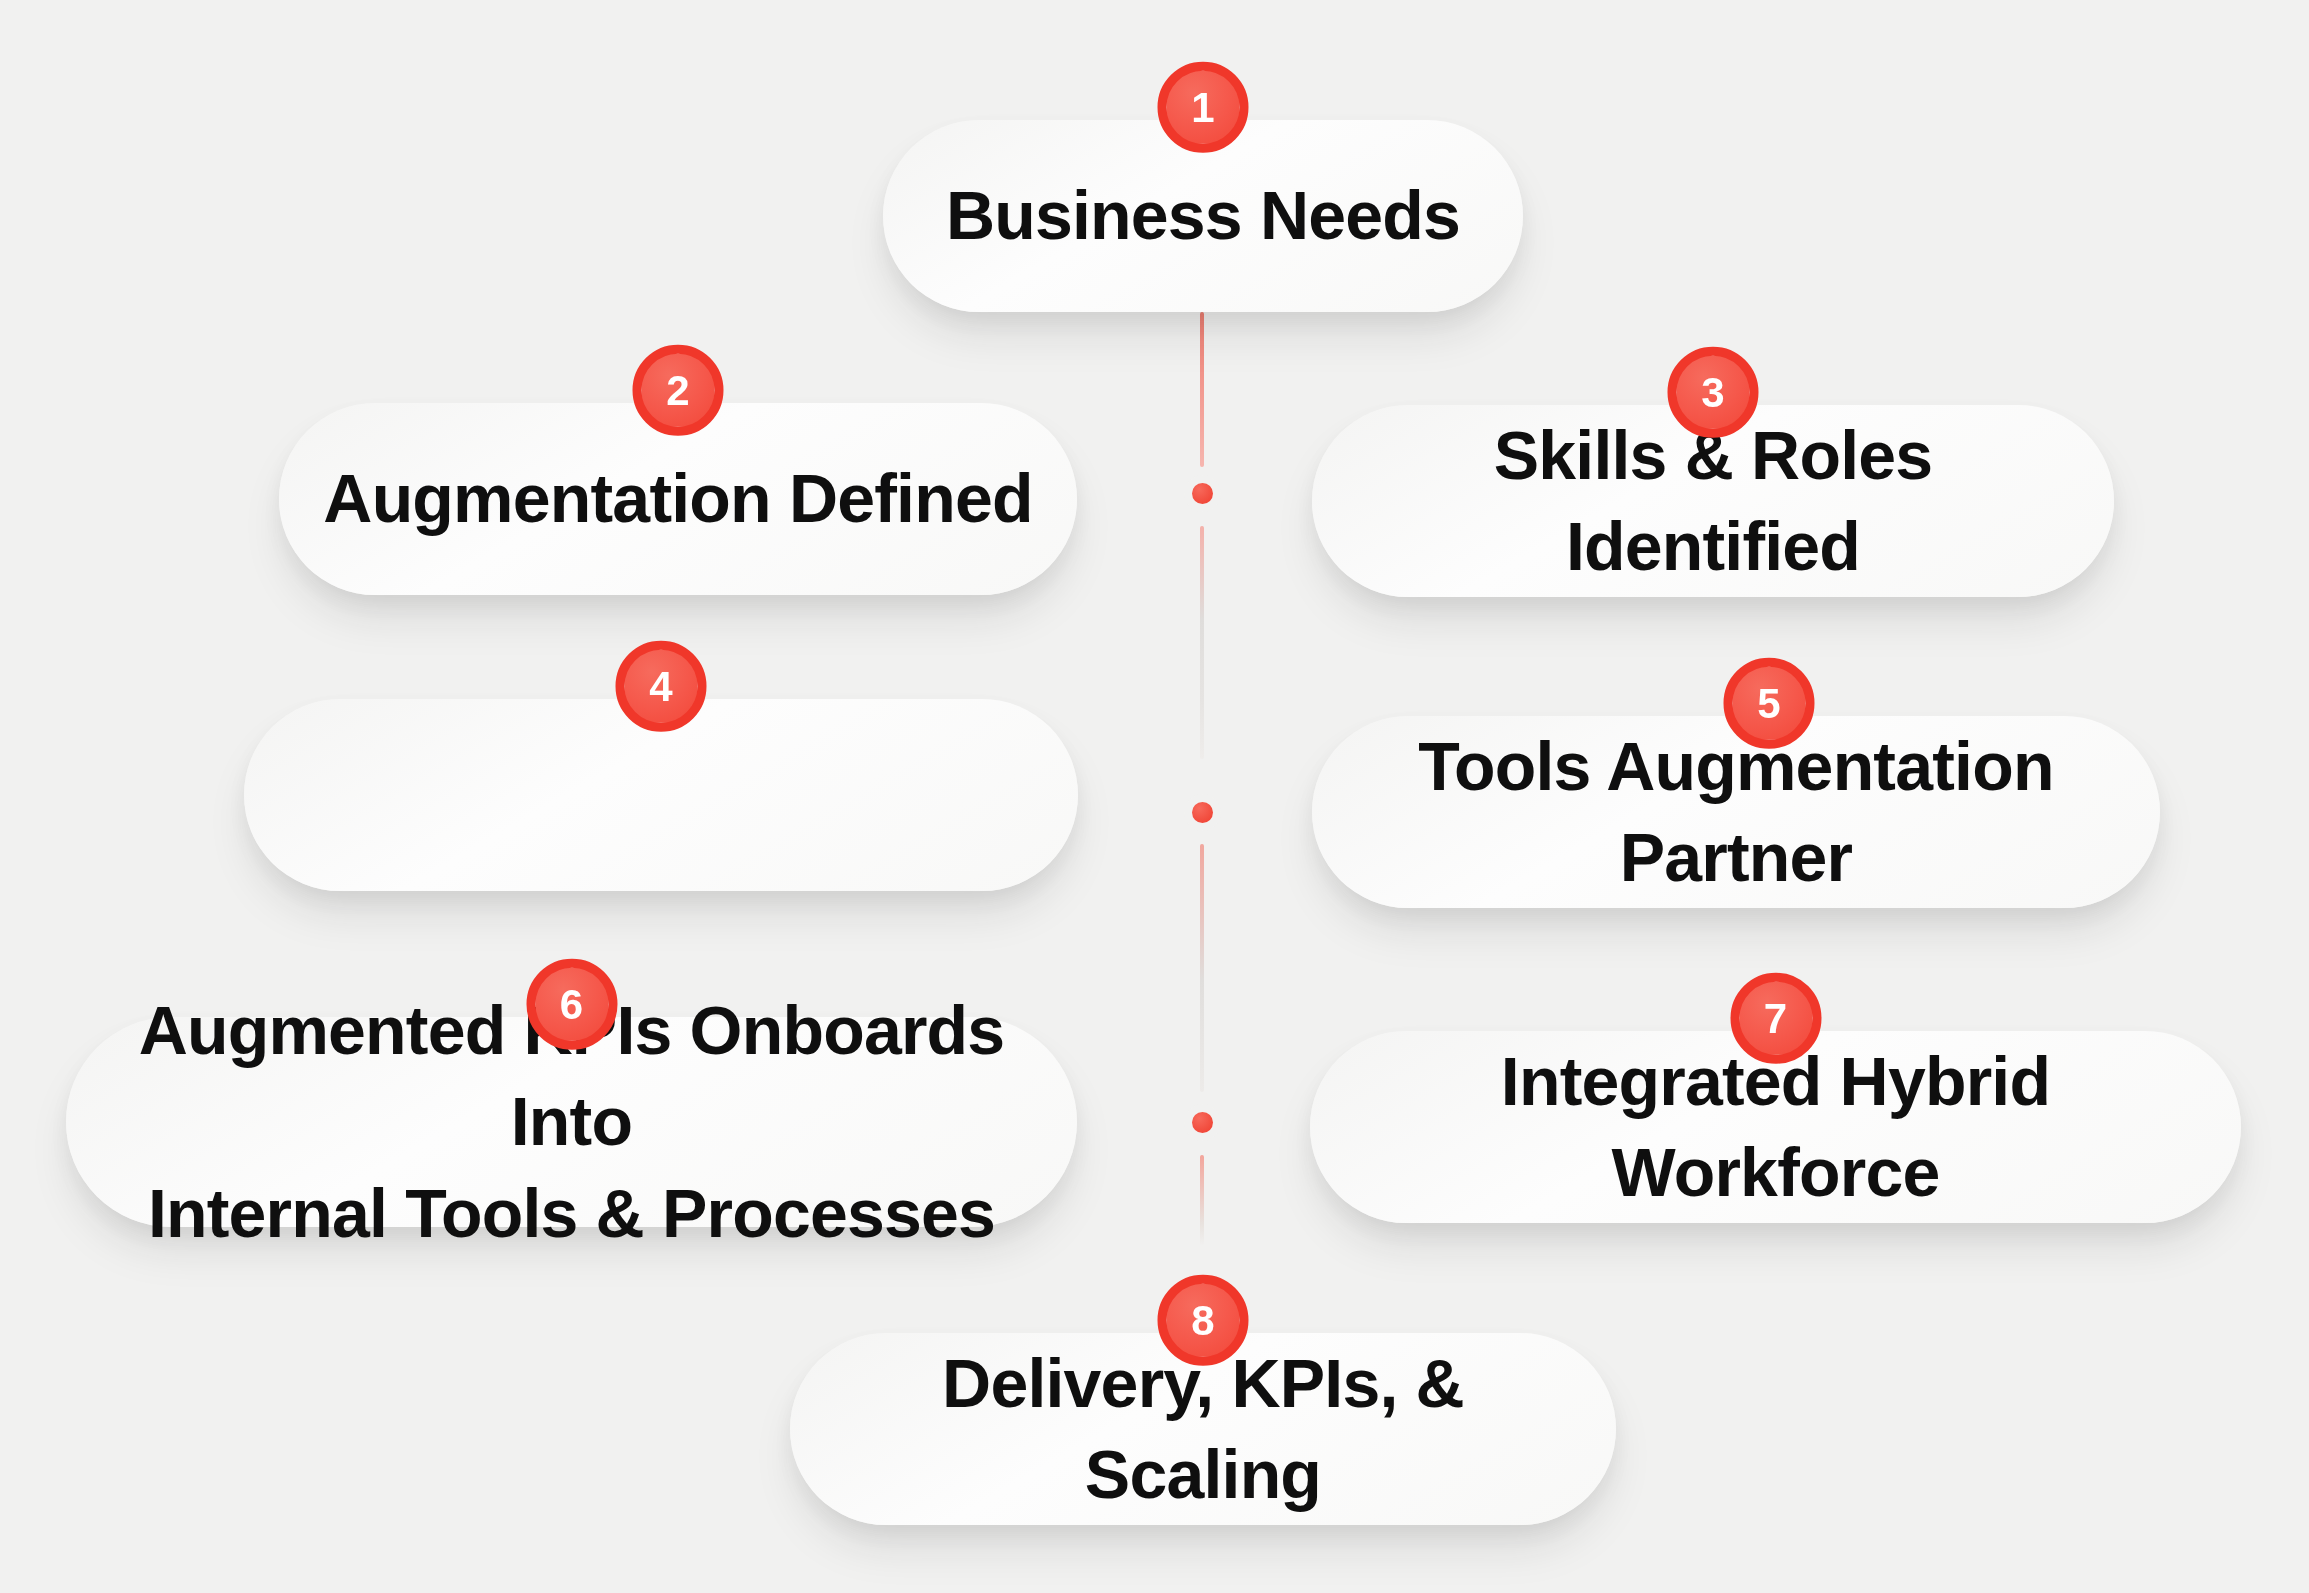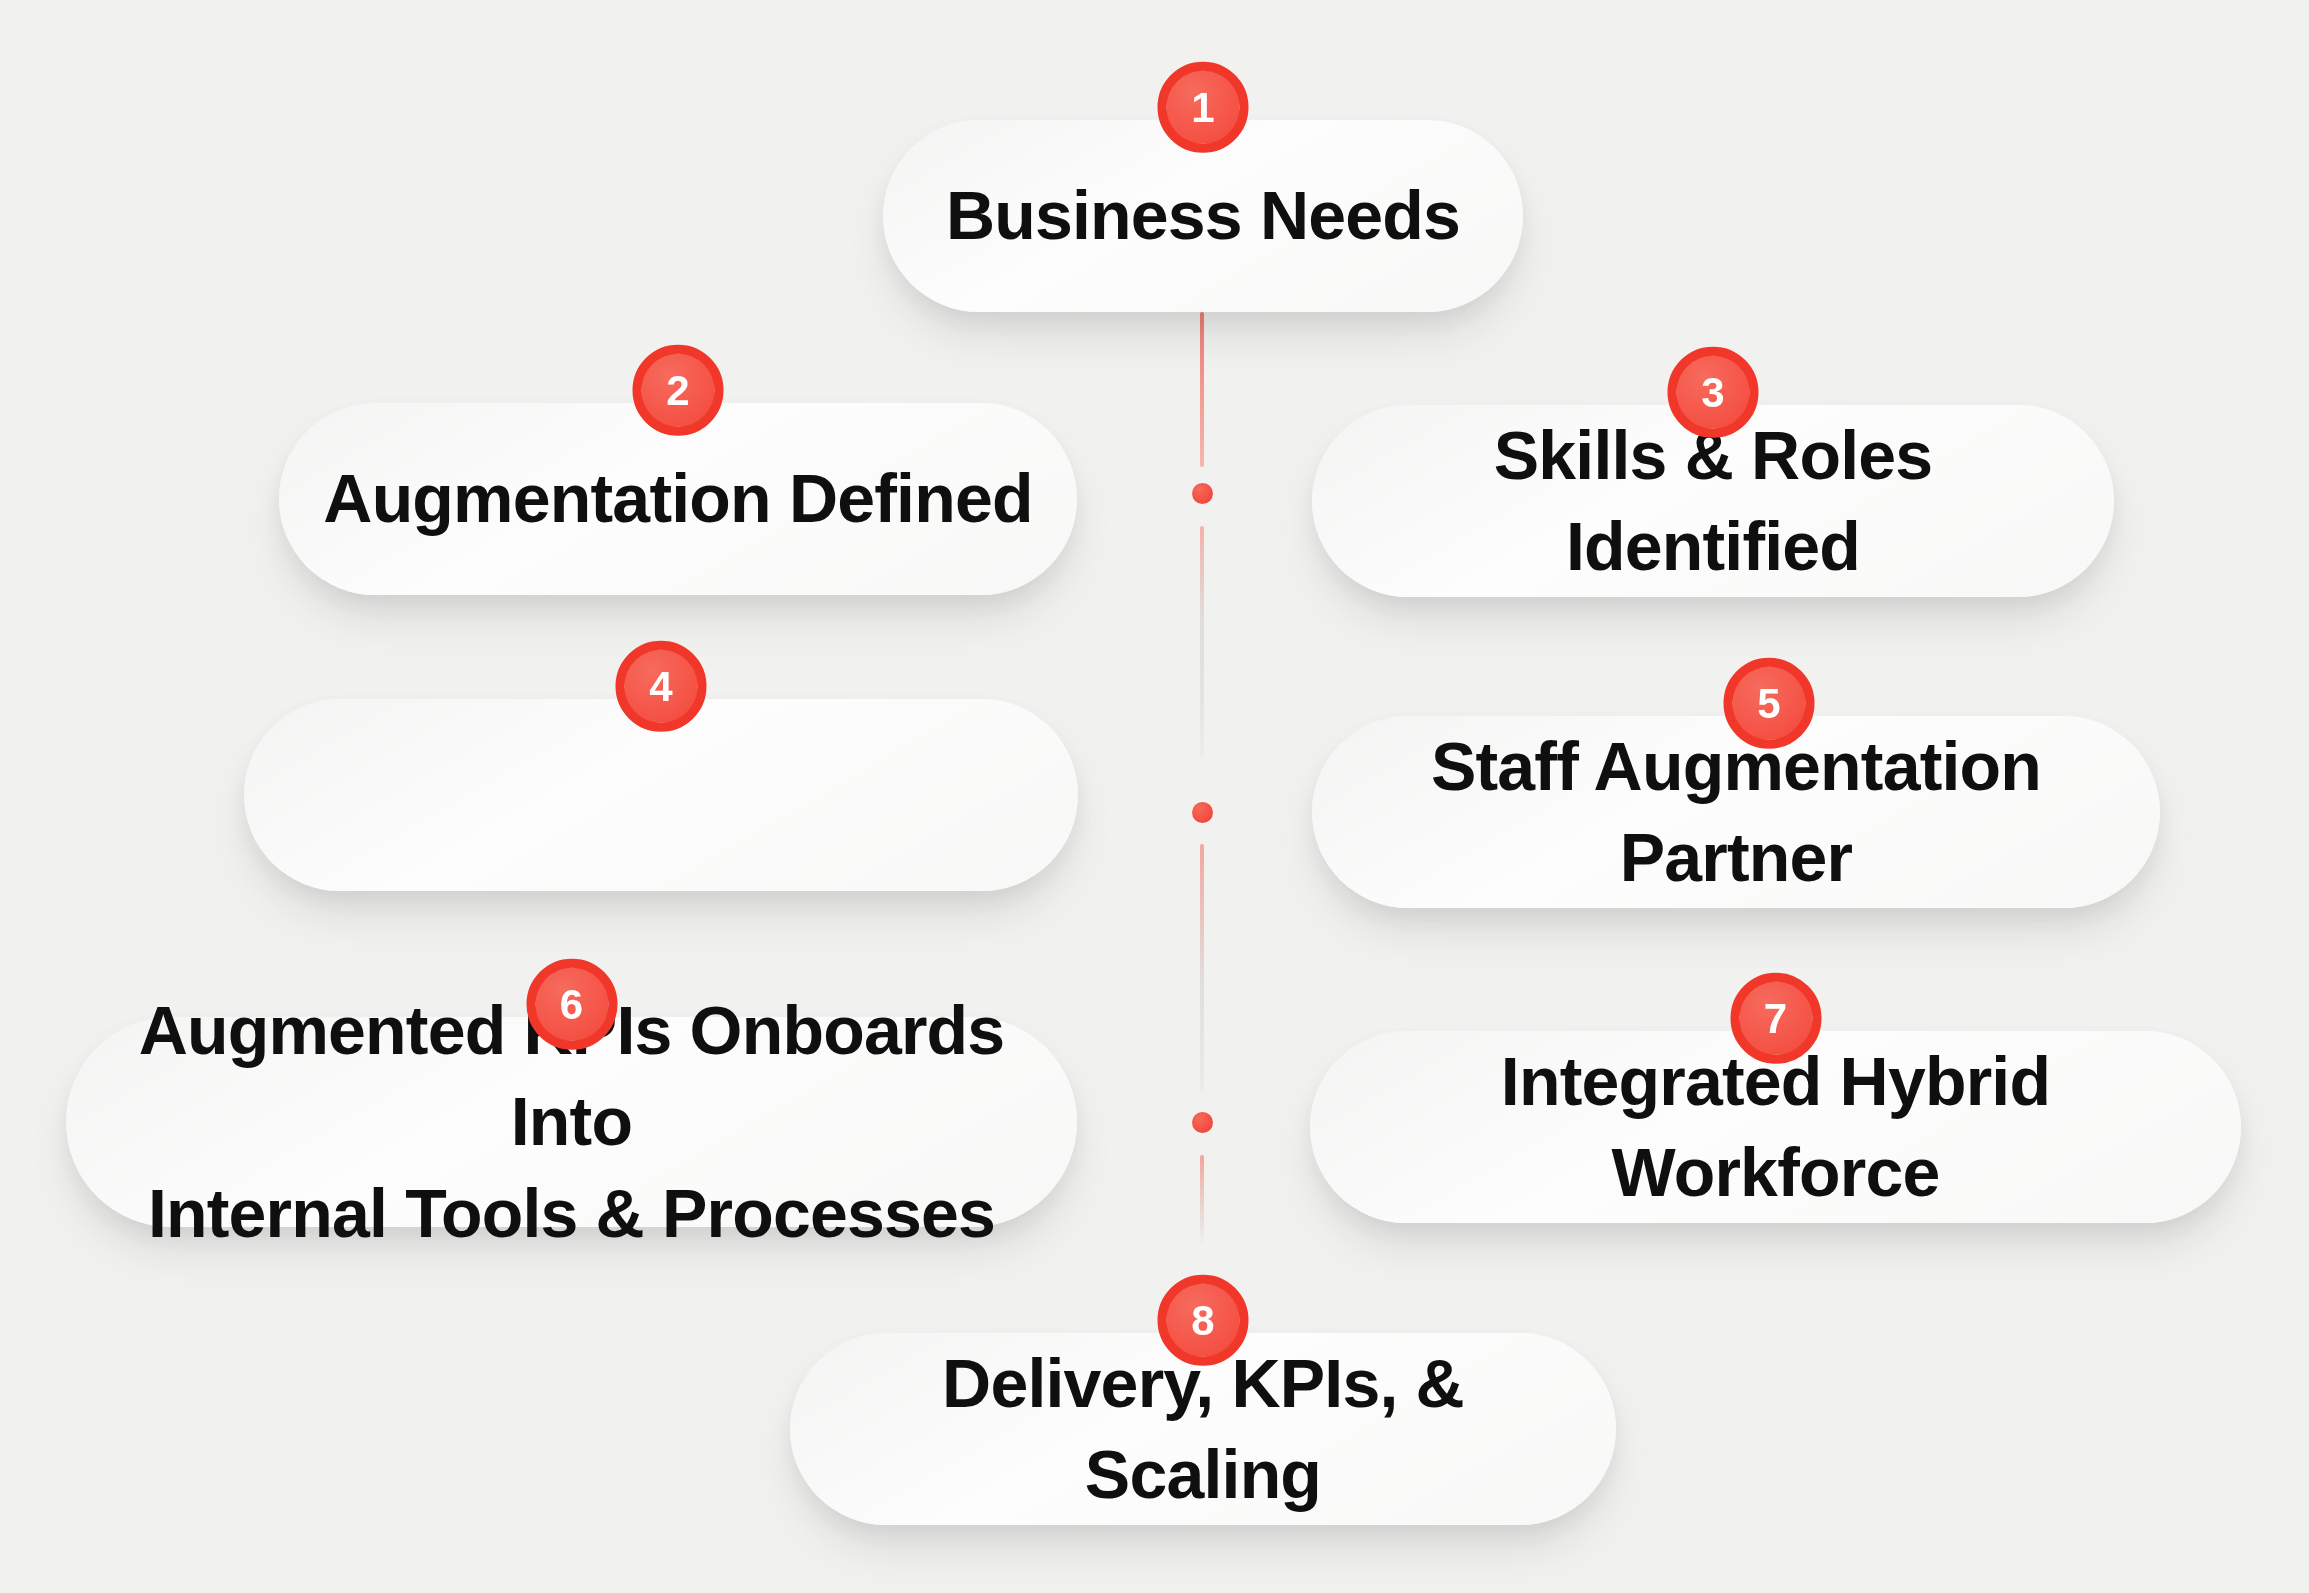--- a/index.html
+++ b/index.html
@@ -114,21 +114,21 @@
     <div class="badge">
       <span>4</span>
     </div>
   </div>
 
   <div class="card pos5">
     <div class="badge">
       <span>5</span>
     </div>
     <div class="label">
-      <span class="line">Staff Augmentation Partner</span>
+      <span class="line">Tools Augmentation Partner</span>
     </div>
   </div>
 
   <div class="card pos6">
     <div class="badge">
       <span>6</span>
     </div>
     <div class="label">
       <span class="line">Augmented KPIs Onboards Into</span>
       <span class="line">Internal Tools &amp; Processes</span>

